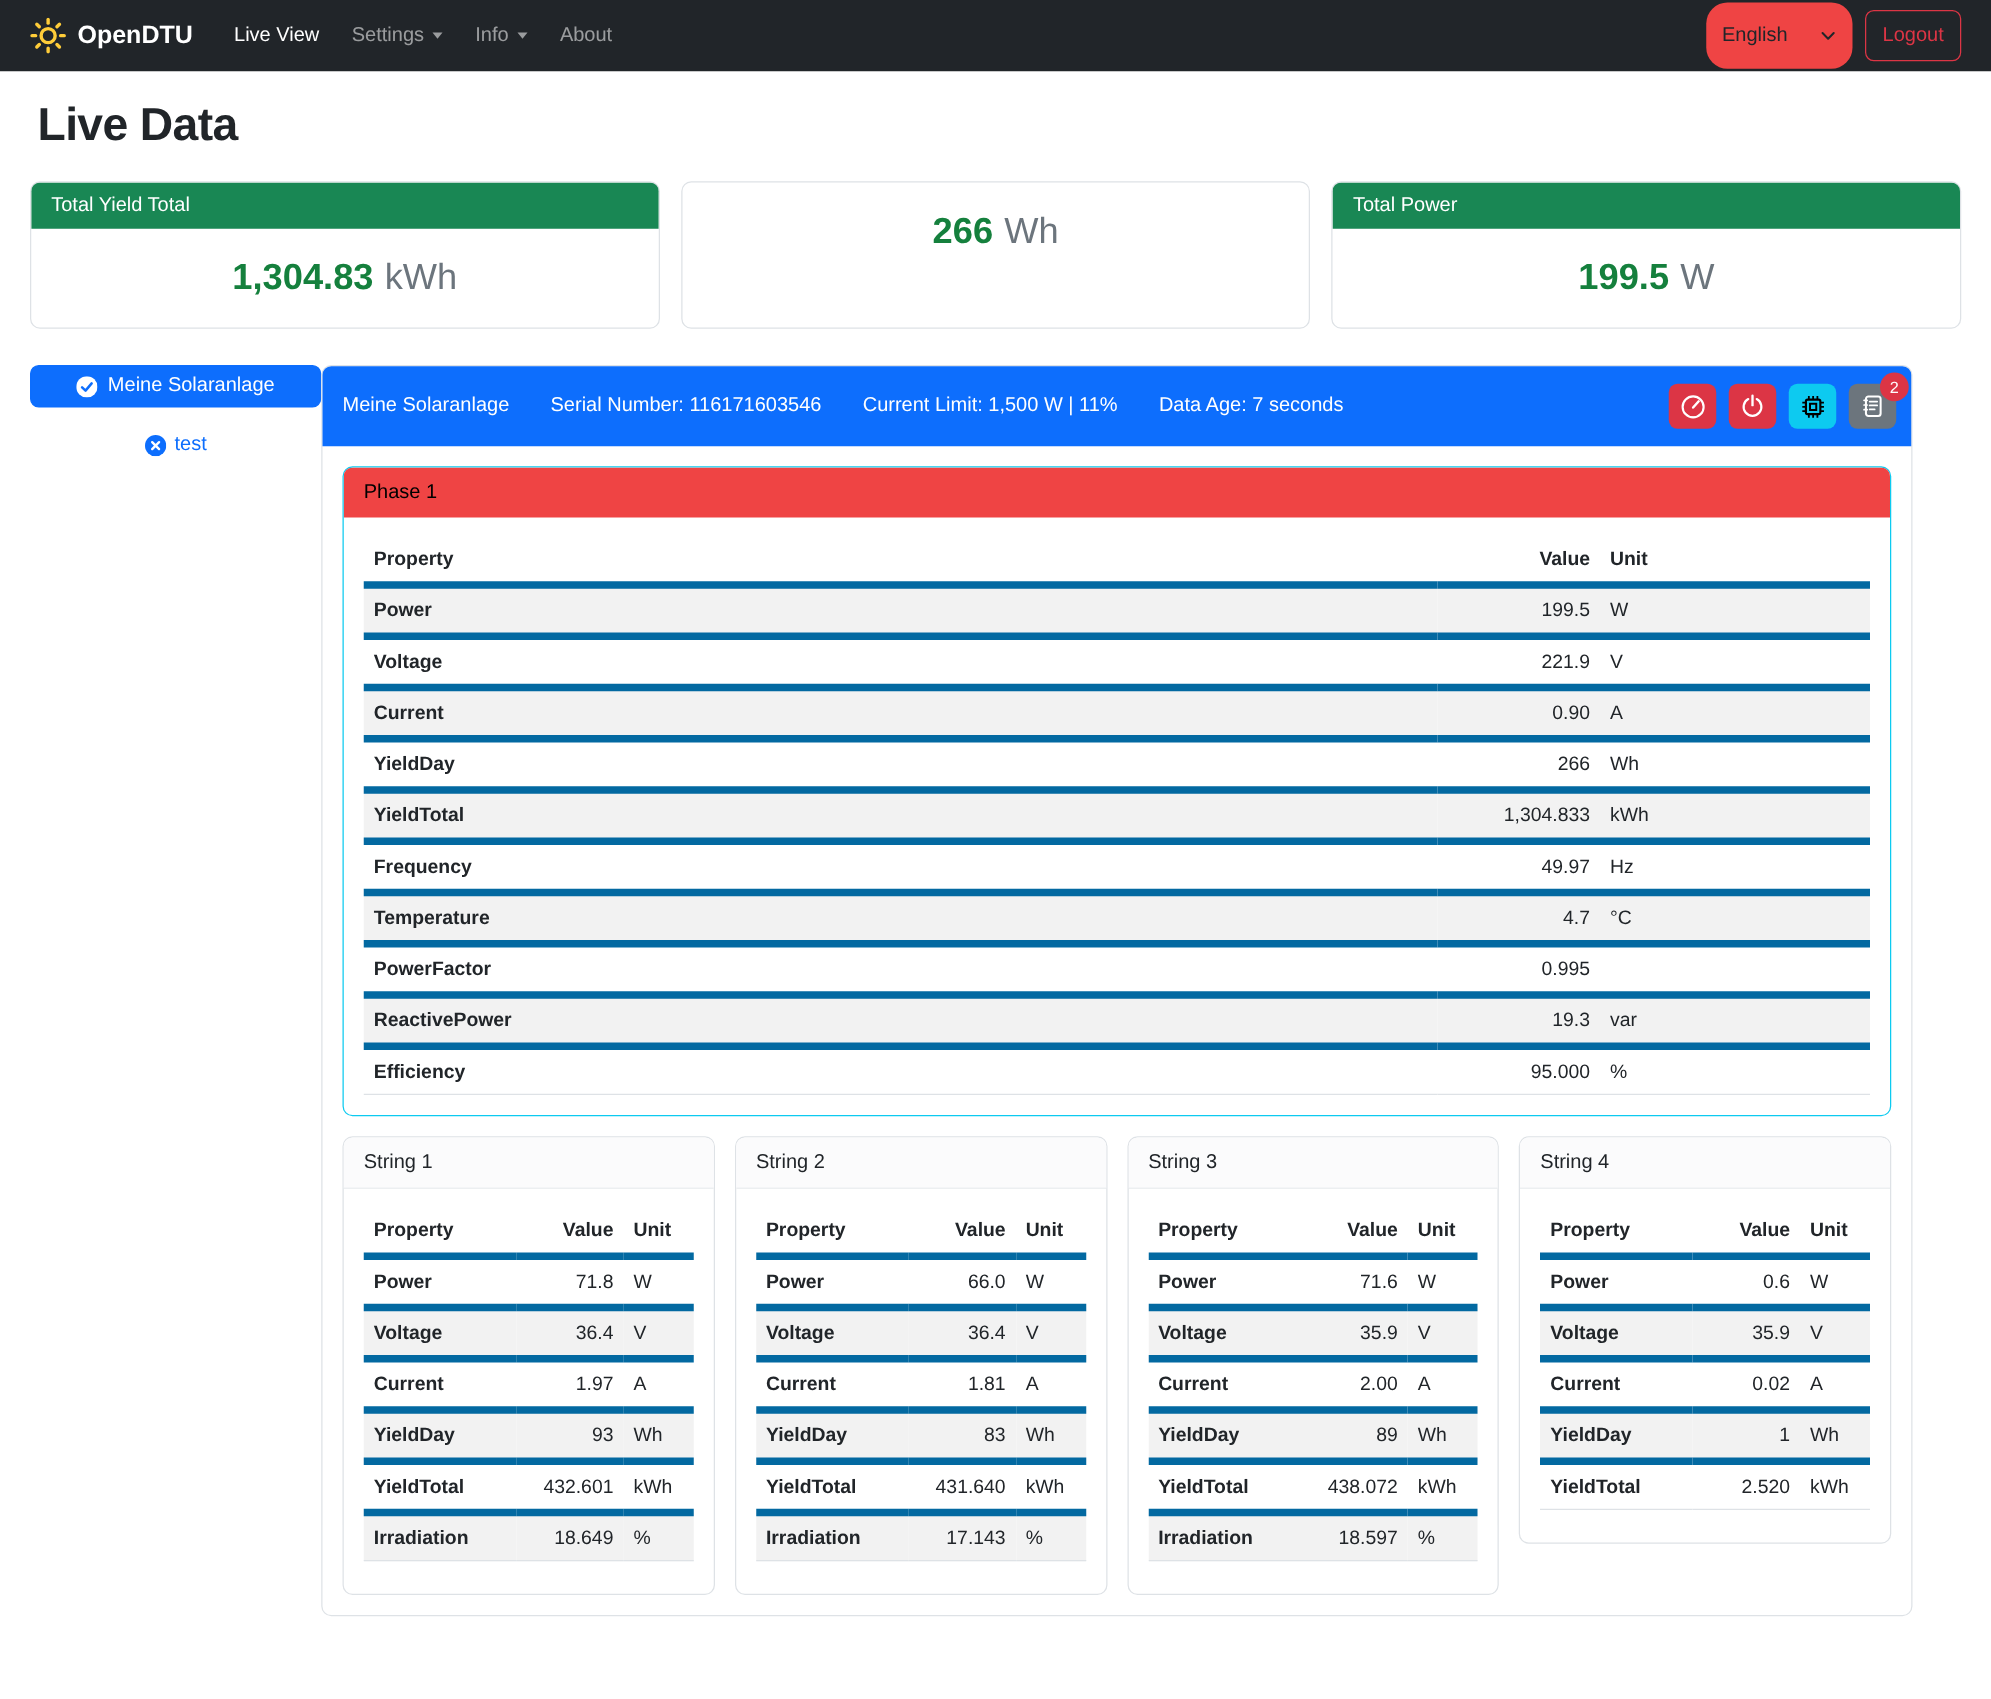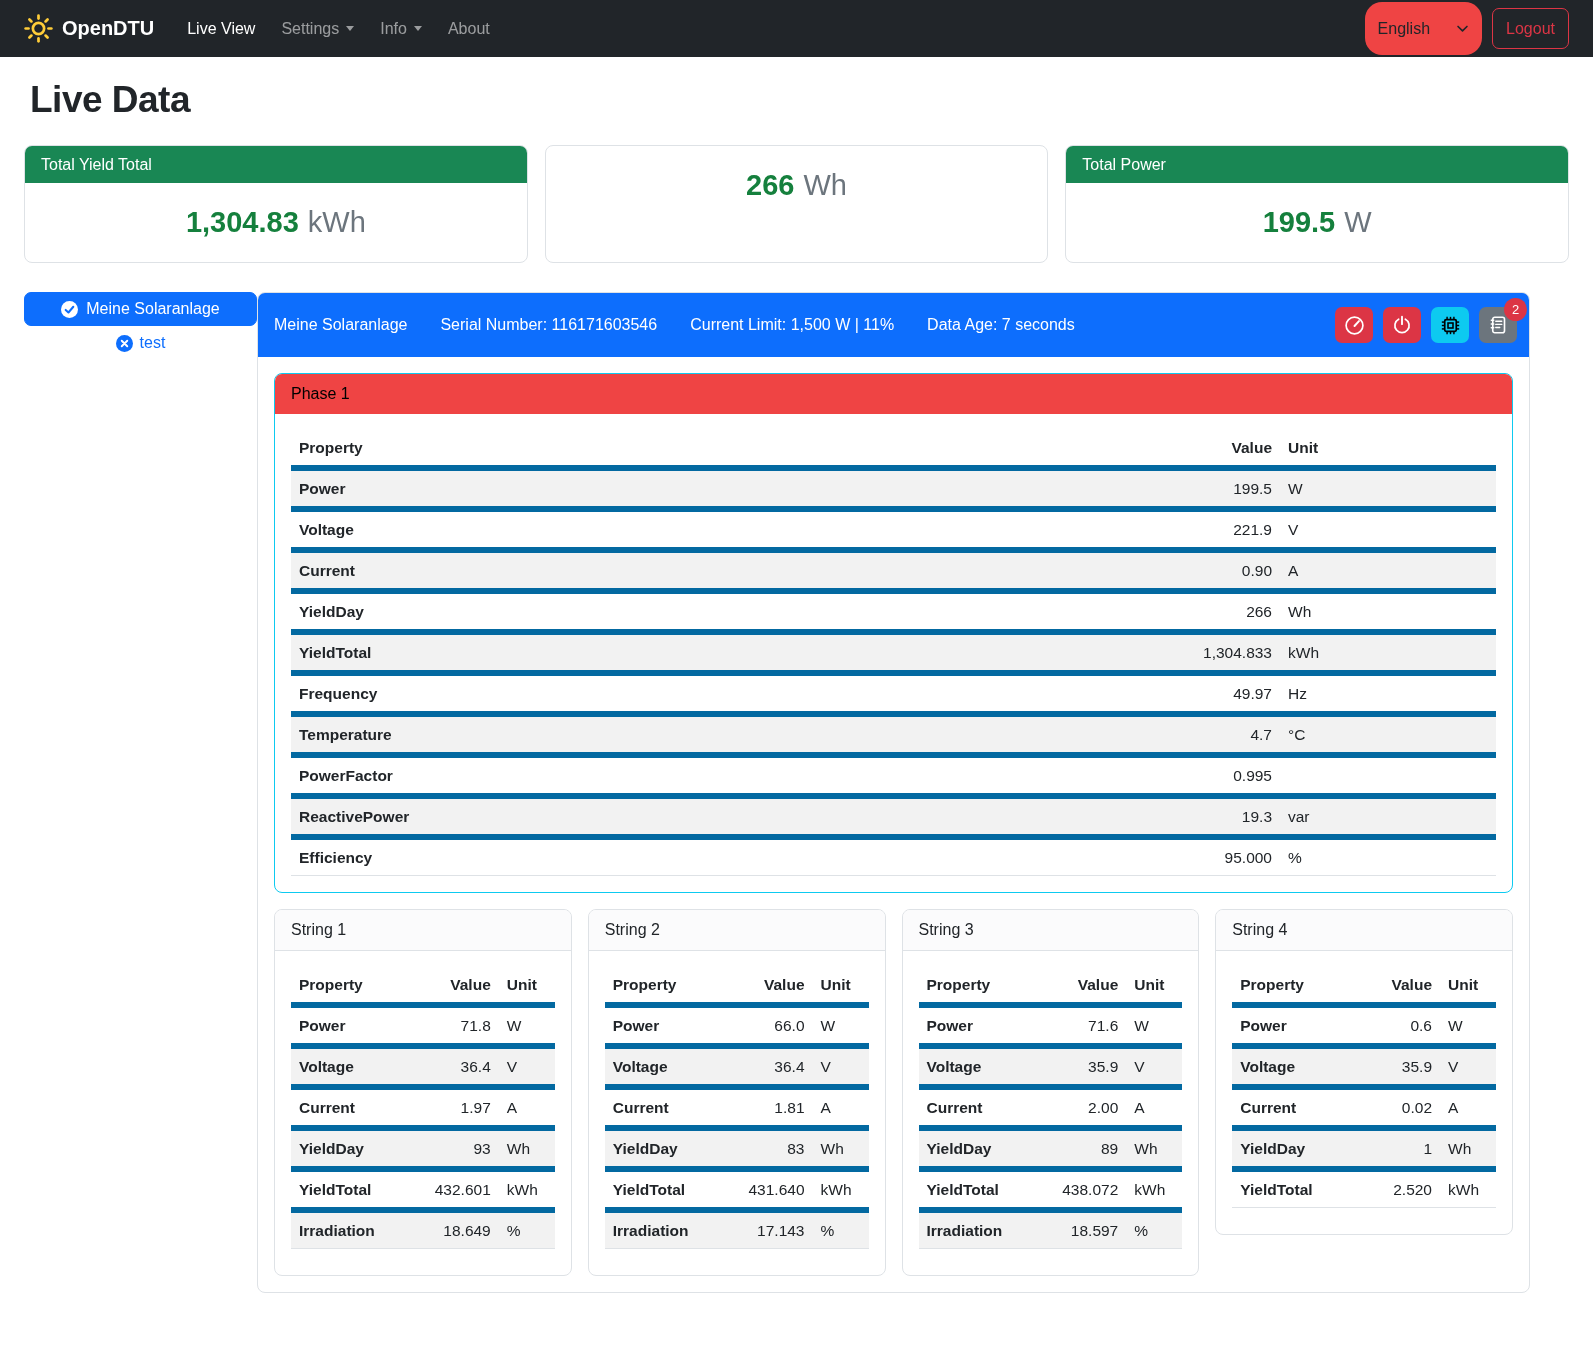--- a/index.html
+++ b/index.html
@@ -44,21 +44,21 @@
 
   .main-row { display: flex; align-items: flex-start; }
 
   
   .sidebar { width: 233px; flex: none; }
   .inv-select-btn {
     width: 100%; background: #0d6efd; border: 1px solid #0d6efd; color: #fff;
     border-radius: 7px; padding: 7px 10px; font-size: 16px; cursor: pointer;
     display: flex; align-items: center; justify-content: center; gap: 8px; font-family: inherit;
   }
-  .inv-test-link { margin-top: 8px; display: flex; align-items: center; justify-content: center; gap: 7px; color: #0d6efd; cursor: pointer; }
+  .inv-test-link { margin-top: 21px; display: flex; align-items: center; justify-content: center; gap: 7px; color: #0d6efd; cursor: pointer; }
 
   
   .inverter-card { flex: 1; margin-right: 39px; border: 1px solid #dee2e6; border-radius: 8px; background: #fff; }
   .inv-header {
     background: #0d6efd; color: #fff; border-radius: 7px 7px 0 0;
     display: flex; align-items: center; padding: 13px 12px 13px 16px; min-height: 64px;
   }
   .inv-header > span { margin-right: 33px; white-space: nowrap; }
   .header-buttons { margin-left: auto; display: flex; gap: 10px; }
   .icon-btn {

